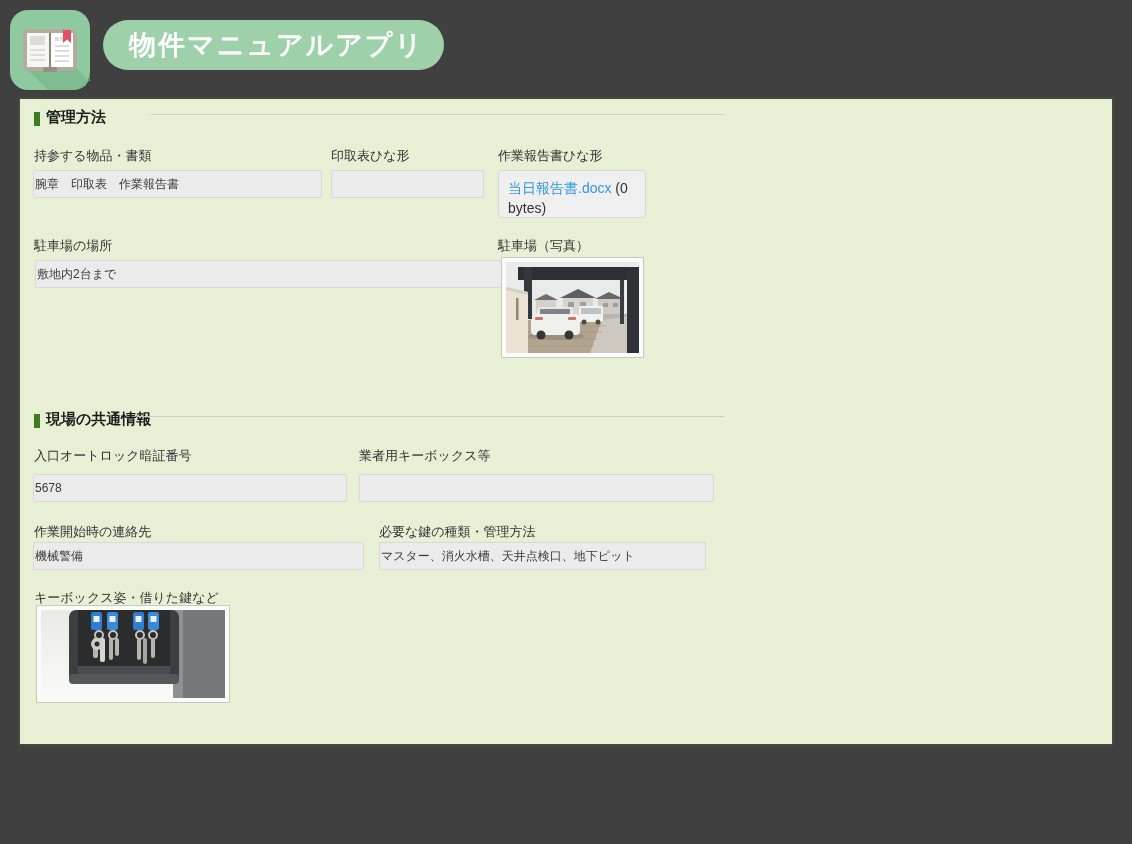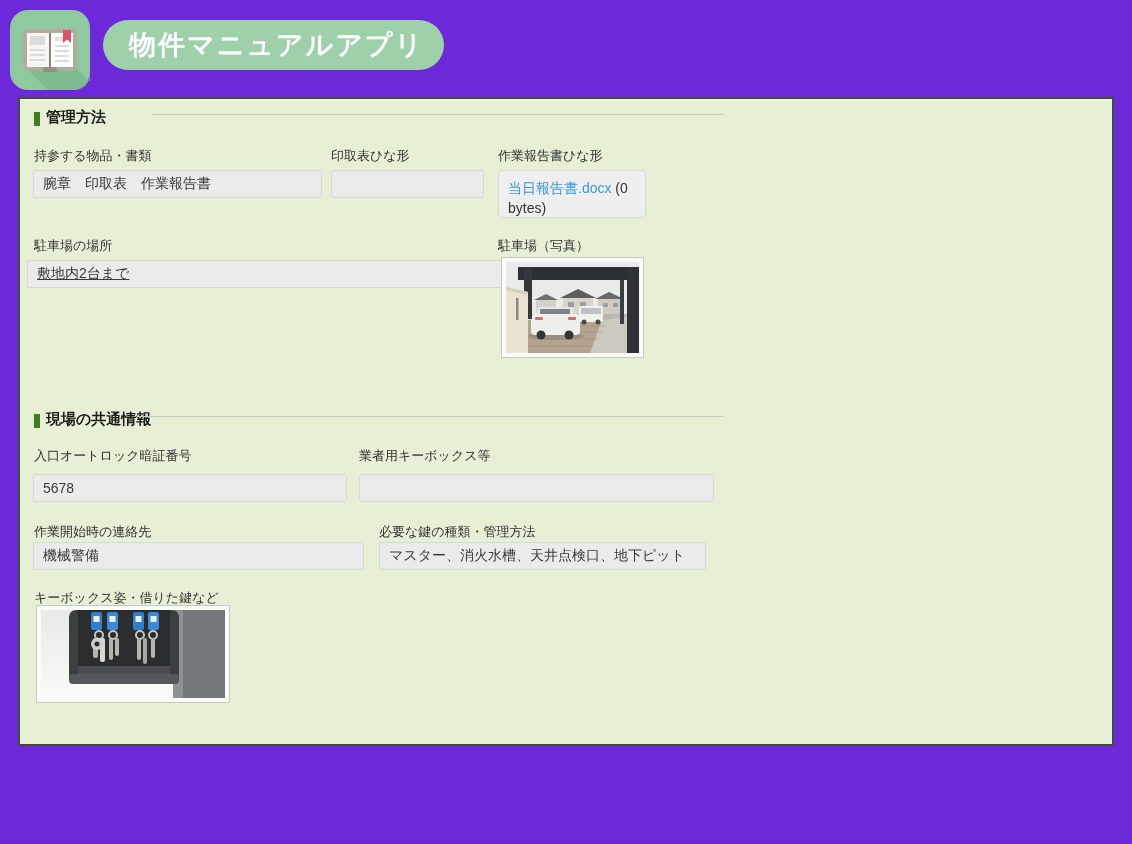--- a/index.html
+++ b/index.html
@@ -1,17 +1,17 @@
 <!DOCTYPE html>
 <html><head>
 <meta charset="utf-8">
 <style>
   html,body{margin:0;padding:0;background:#fff;}
   .stage{
-    position:relative;width:1132px;height:844px;background:#6d28d9;
+    position:relative;width:1132px;height:844px;background:#404040;
     font-family:"Liberation Sans","DejaVu Sans",sans-serif;overflow:hidden;
   }
   
   .app-icon{position:absolute;left:10px;top:10px;width:80px;height:80px;}
   .app-pill{
     position:absolute;left:103px;top:20px;width:341px;height:50px;
     background:#9ed0aa;border-radius:25px;display:flex;align-items:center;
     padding-left:26px;box-sizing:border-box;
   }
   .app-pill-label{color:#ffffff;font-size:27px;font-weight:bold;letter-spacing:2px;white-space:nowrap;}
@@ -19,21 +19,21 @@
   .panel{
     position:absolute;left:18px;top:97px;width:1096px;height:649px;
     background:#e7f0d4;border:2px solid #454a3e;box-sizing:border-box;
   }
   .sec-bullet{position:absolute;width:6px;height:14px;background:#3e7d21;}
   .sec-title{position:absolute;font-size:15px;font-weight:bold;color:#1c1c1c;white-space:nowrap;}
   .sec-rule{position:absolute;height:1px;background:#c9cfc2;}
   .f-label{position:absolute;font-size:13px;color:#333;white-space:nowrap;}
   .f-input{
     position:absolute;height:28px;background:#ebebeb;border:1px solid #d8d8d8;
-    border-radius:2px;font-size:14px;color:#3a3a3a;padding:0 9px;
+    border-radius:2px;font-size:12px;color:#3a3a3a;padding:0 1px;
     box-sizing:border-box;font-family:inherit;outline:none;
   }
   .file-box{
     position:absolute;background:#efefef;border:1px solid #d8d8d8;border-radius:4px;
     padding:7px 9px;font-size:14px;line-height:20px;box-sizing:border-box;color:#333;
   }
   .file-link{color:#3498db;text-decoration:none;cursor:pointer;}
   .photo-frame{
     position:absolute;background:#fbfbf8;border:1px solid #c8c8c3;
     padding:4px;box-sizing:border-box;cursor:pointer;
@@ -86,21 +86,21 @@
     <input class="f-input" style="left: 13px; top: 71px; width: 289px;" value="腕章　印取表　作業報告書">
     <span class="f-label" style="left:311px;top:48px">印取表ひな形</span>
     <input class="f-input" style="left: 311px; top: 71px; width: 153px;" value="">
     <span class="f-label" style="left:478px;top:48px">作業報告書ひな形</span>
     <div class="file-box" style="left:478px;top:71px;width:148px;height:48px">
       <a class="file-link">当日報告書.docx</a>
       <span>(0 bytes)</span>
     </div>
 
     <span class="f-label" style="left:14px;top:138px">駐車場の場所</span>
-    <input class="f-input" style="left: 7px; top: 161px; width: 538px; text-decoration: underline;" value="敷地内2台まで">
+    <input class="f-input" style="left: 15px; top: 161px; width: 538px;" value="敷地内2台まで">
     <span class="f-label" style="left:478px;top:138px">駐車場（写真）</span>
     <div class="photo-frame" style="left:481px;top:158px;width:143px;height:101px">
       <svg width="133" height="91" viewBox="0 0 133 91">
         <rect width="133" height="91" fill="#e9ebeb"></rect>
 
         <polygon points="54,36 72,27 90,36" fill="#5d5e60"></polygon>
         <rect x="57" y="36" width="30" height="17" fill="#d8d4cb"></rect>
         <polygon points="89,37 103,30 118,37" fill="#68686a"></polygon>
         <rect x="92" y="37" width="24" height="15" fill="#cfcbc2"></rect>
         <rect x="62" y="40" width="6" height="5" fill="#9aa0a6"></rect>

